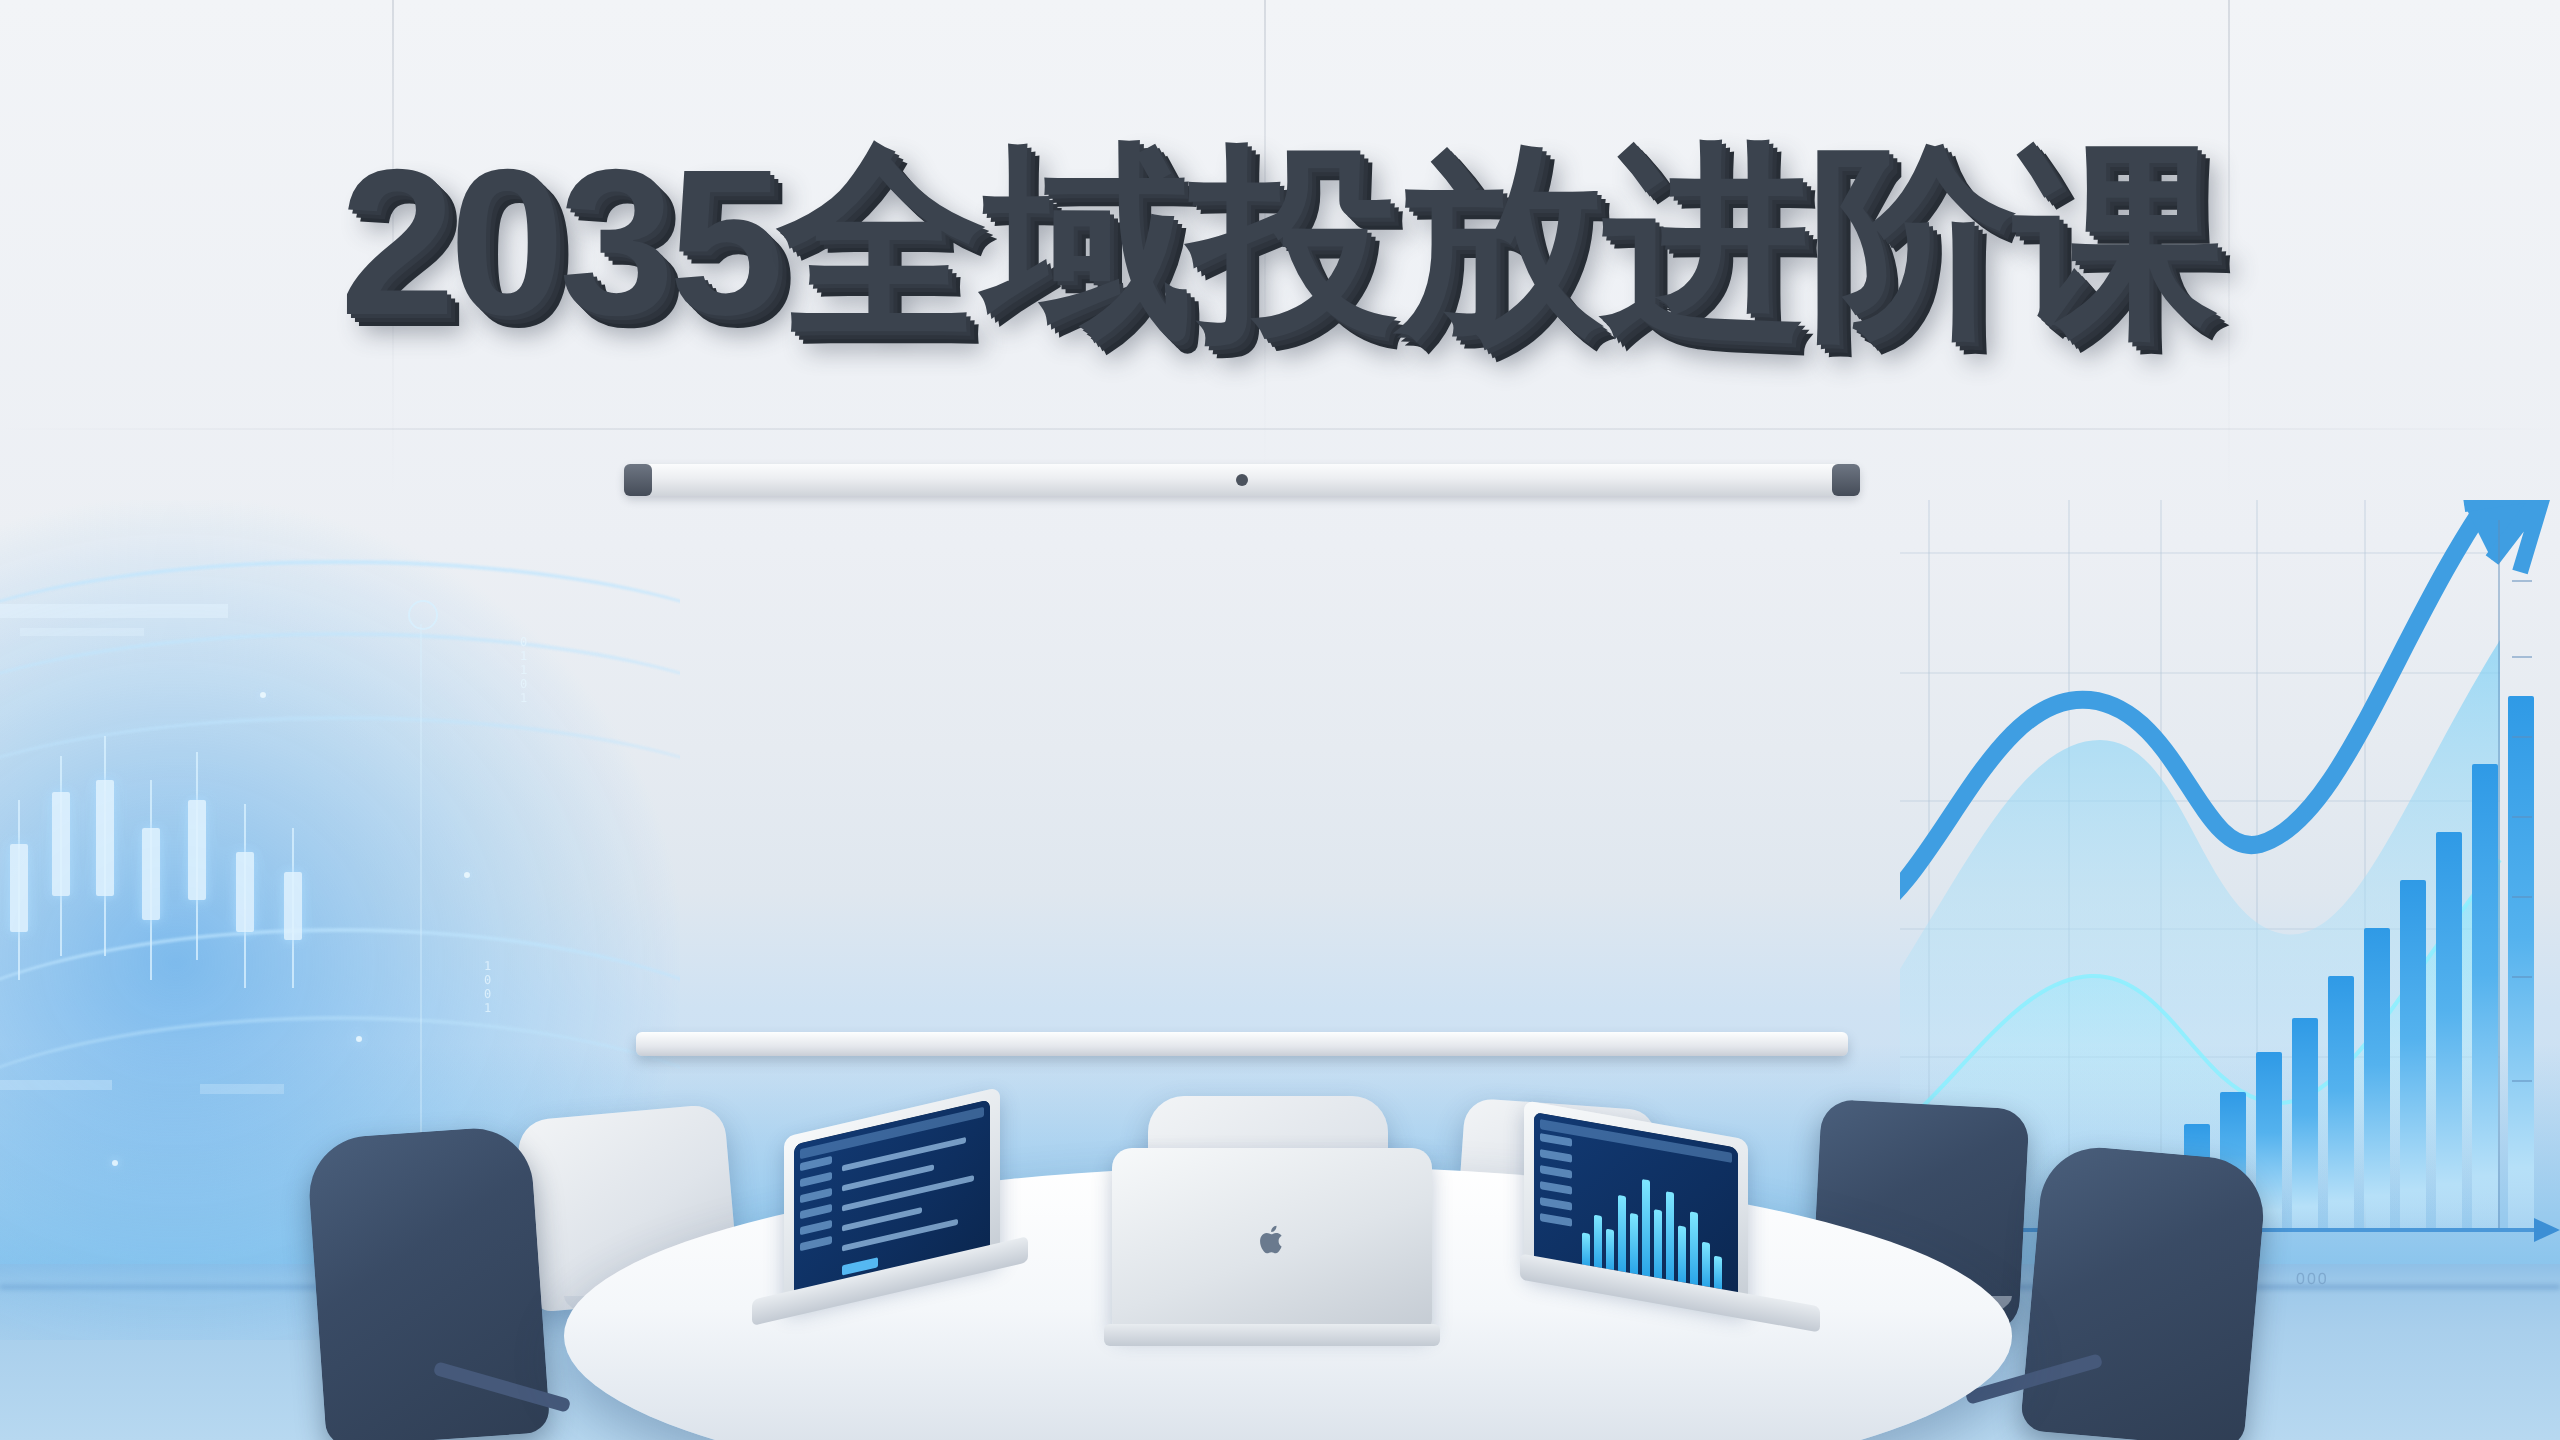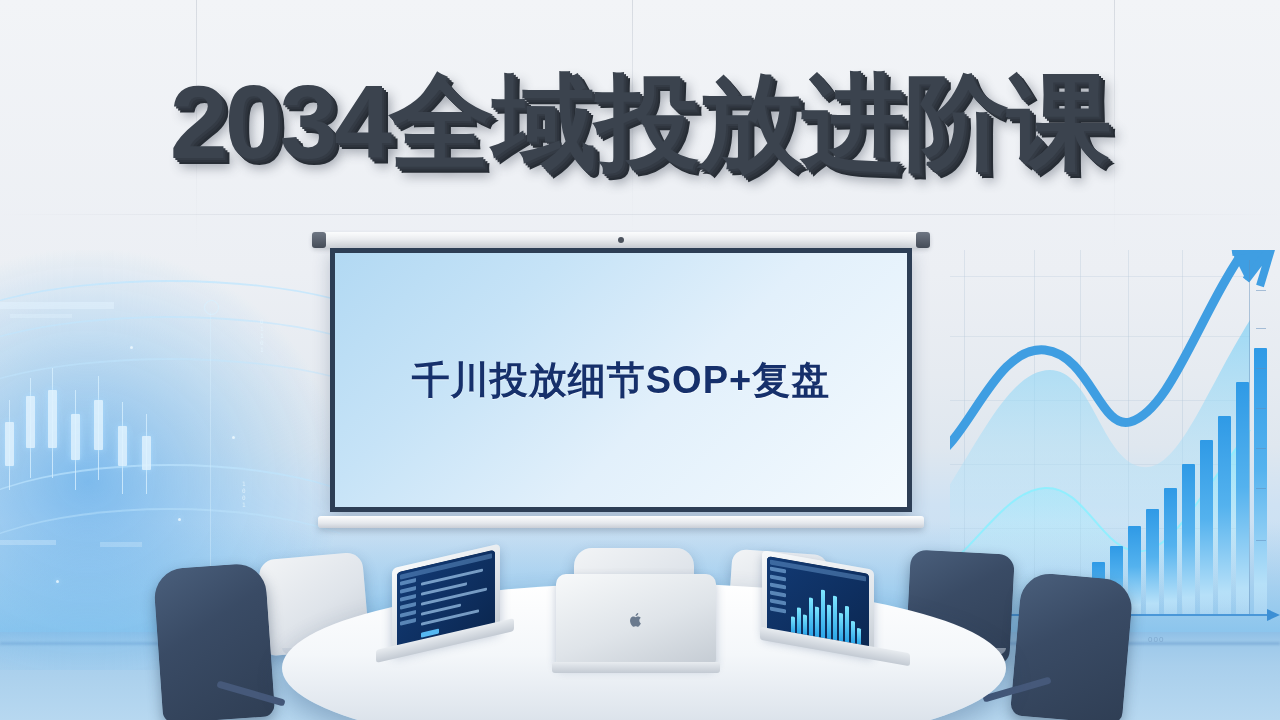--- a/index.html
+++ b/index.html
@@ -226,30 +226,25 @@
     <div class="cw-xhead"></div>
     <div class="cw-xlbl" style="left:198px;">000</div>
   </div>
 
   <div class="proj">
     <div class="proj-roller">
       <div class="proj-cap" style="left:0;"></div>
       <div class="proj-cap" style="right:0;"></div>
       <div class="proj-dot"></div>
     </div>
-    <div class="proj-frame">
-      <div class="proj-canvas">
-        <div class="proj-title">千川投放细节SOP+复盘</div>
-      </div>
-    </div>
     <div class="proj-bottombar"></div>
   </div>
 
   <div class="headline">
-    <span class="num">2034</span><span>全域投放进阶课</span>
+    <span class="num">2035</span><span>全域投放进阶课</span>
   </div>
 
   <div class="chair chair-light" style="left:262px;top:556px;width:104px;height:96px;border-radius:16px 16px 10px 10px;transform:rotate(-5deg);"></div>
   <div class="chair chair-light" style="left:574px;top:548px;width:120px;height:90px;border-radius:18px 18px 10px 10px;"></div>
   <div class="chair chair-light" style="left:730px;top:552px;width:96px;height:78px;border-radius:14px;transform:rotate(4deg);"></div>
 
   <div class="chair chair-dark" style="left:158px;top:566px;width:112px;height:154px;border-radius:30px 30px 12px 12px;transform:rotate(-4deg);"></div>
   <div class="chair-leg" style="left:216px;top:690px;width:70px;height:7px;transform:rotate(16deg);"></div>
 
   <div class="chair chair-dark" style="left:908px;top:552px;width:104px;height:112px;border-radius:16px;transform:rotate(3deg);"></div>

